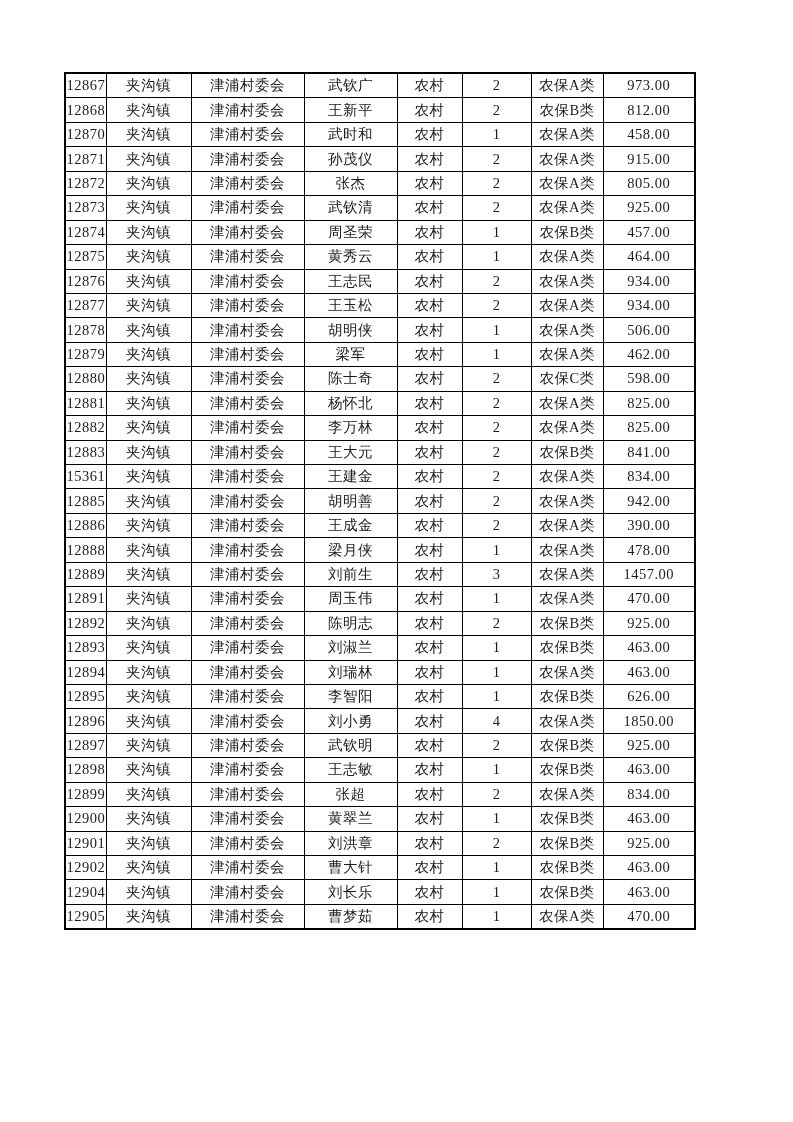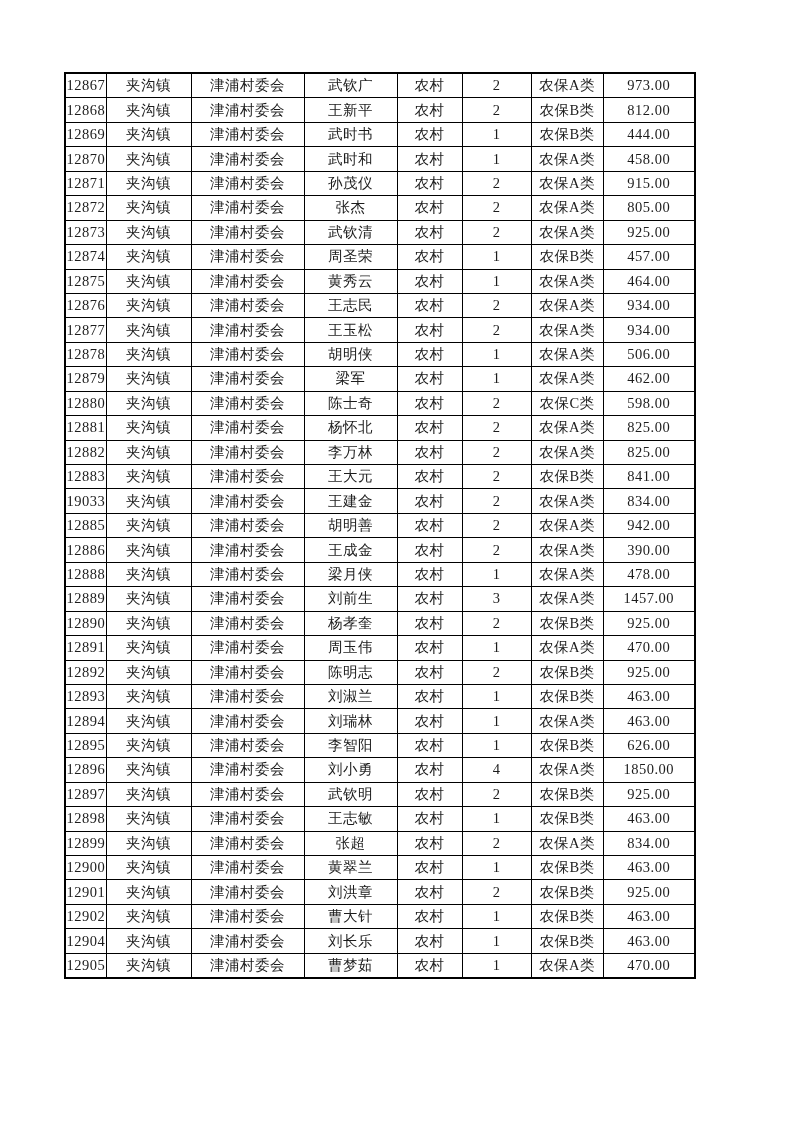--- a/index.html
+++ b/index.html
@@ -79,30 +79,20 @@
           <td>12868</td>
           <td>夹沟镇</td>
           <td>津浦村委会</td>
           <td>王新平</td>
           <td>农村</td>
           <td>2</td>
           <td>农保B类</td>
           <td>812.00</td>
         </tr>
         <tr>
-          <td>12869</td>
-          <td>夹沟镇</td>
-          <td>津浦村委会</td>
-          <td>武时书</td>
-          <td>农村</td>
-          <td>1</td>
-          <td>农保B类</td>
-          <td>444.00</td>
-        </tr>
-        <tr>
           <td>12870</td>
           <td>夹沟镇</td>
           <td>津浦村委会</td>
           <td>武时和</td>
           <td>农村</td>
           <td>1</td>
           <td>农保A类</td>
           <td>458.00</td>
         </tr>
         <tr>
@@ -229,21 +219,21 @@
           <td>12883</td>
           <td>夹沟镇</td>
           <td>津浦村委会</td>
           <td>王大元</td>
           <td>农村</td>
           <td>2</td>
           <td>农保B类</td>
           <td>841.00</td>
         </tr>
         <tr>
-          <td>19033</td>
+          <td>15361</td>
           <td>夹沟镇</td>
           <td>津浦村委会</td>
           <td>王建金</td>
           <td>农村</td>
           <td>2</td>
           <td>农保A类</td>
           <td>834.00</td>
         </tr>
         <tr>
           <td>12885</td>
@@ -277,30 +267,20 @@
         </tr>
         <tr>
           <td>12889</td>
           <td>夹沟镇</td>
           <td>津浦村委会</td>
           <td>刘前生</td>
           <td>农村</td>
           <td>3</td>
           <td>农保A类</td>
           <td>1457.00</td>
-        </tr>
-        <tr>
-          <td>12890</td>
-          <td>夹沟镇</td>
-          <td>津浦村委会</td>
-          <td>杨孝奎</td>
-          <td>农村</td>
-          <td>2</td>
-          <td>农保B类</td>
-          <td>925.00</td>
         </tr>
         <tr>
           <td>12891</td>
           <td>夹沟镇</td>
           <td>津浦村委会</td>
           <td>周玉伟</td>
           <td>农村</td>
           <td>1</td>
           <td>农保A类</td>
           <td>470.00</td>

